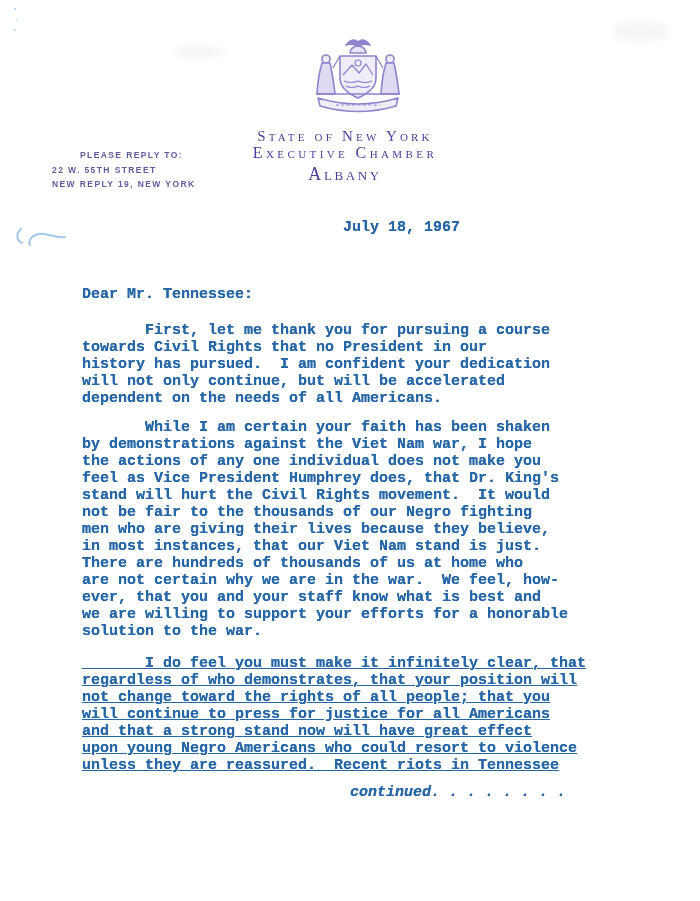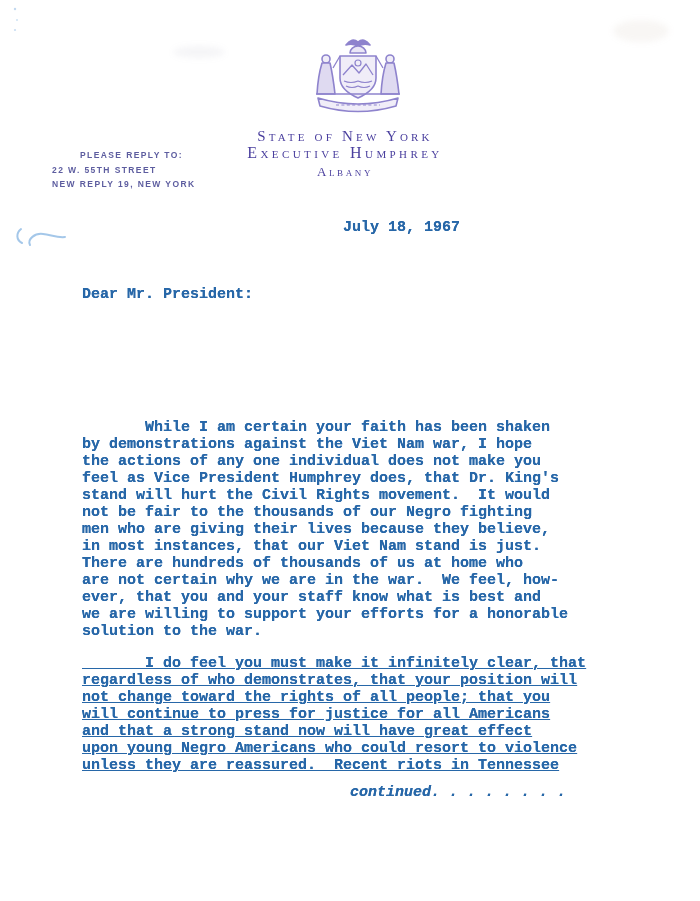--- a/index.html
+++ b/index.html
@@ -17,21 +17,21 @@
   }
   
   .seal{position:absolute;left:283px;top:36px;width:124px;height:86px;color:var(--seal_ink);}
   .lh{
     position:absolute;left:0;width:664px;text-align:center;
     font-family:"Liberation Serif",serif;font-variant:small-caps;
     color:var(--letterhead_ink);white-space:nowrap;
   }
   .lh1{top:128px;font-size:15px;letter-spacing:3.2px;}
   .lh2{top:144px;font-size:16px;letter-spacing:3.4px;}
-  .lh3{top:164px;font-size:13px;letter-spacing:2.6px;}
+  .lh3{top:164px;font-size:18px;letter-spacing:2.6px;}
   
   .reply{
     position:absolute;font-family:"Liberation Sans",sans-serif;
     font-size:8.5px;font-weight:bold;letter-spacing:1.4px;
     color:var(--reply_ink);white-space:nowrap;opacity:.85;
   }
   .reply-label{left:25px;top:150px;padding-left:42px;}
   .reply-addr1{left:39px;top:165px;}
   .reply-addr2{left:39px;top:179px;}
   
@@ -84,29 +84,34 @@
       <path d="M87,32 L80,20" stroke-width="1.3"></path>
 
       <path d="M20,58 H104" stroke-width="1.3"></path>
 
       <path d="M22,62 Q62,74 102,62 L100,70 Q62,81 24,70 Z" fill="#efecf8"></path>
       <path d="M40,69 h44" stroke-width="1.1" stroke-dasharray="3,2.4"></path>
     </g>
   </svg>
 
   <div class="lh lh1">State of New York</div>
-  <div class="lh lh2">Executive Humphrey</div>
+  <div class="lh lh2">Executive Chamber</div>
   <div class="lh lh3">Albany</div>
 
   <div class="reply reply-label">PLEASE REPLY TO:</div>
   <div class="reply reply-addr1">22 W. 55TH STREET</div>
   <div class="reply reply-addr2">NEW REPLY 19, NEW YORK</div>
 
   <pre class="typed date">July 18, 1967</pre>
-  <pre class="typed sal">Dear Mr. President:</pre>
+  <pre class="typed sal">Dear Mr. Tennessee:</pre>
+  <pre class="typed p1">       First, let me thank you for pursuing a course
+towards Civil Rights that no President in our
+history has pursued.  I am confident your dedication
+will not only continue, but will be accelerated
+dependent on the needs of all Americans.</pre>
   <pre class="typed p2">       While I am certain your faith has been shaken
 by demonstrations against the Viet Nam war, I hope
 the actions of any one individual does not make you
 feel as Vice President Humphrey does, that Dr. King's
 stand will hurt the Civil Rights movement.  It would
 not be fair to the thousands of our Negro fighting
 men who are giving their lives because they believe,
 in most instances, that our Viet Nam stand is just.
 There are hundreds of thousands of us at home who
 are not certain why we are in the war.  We feel, how-

